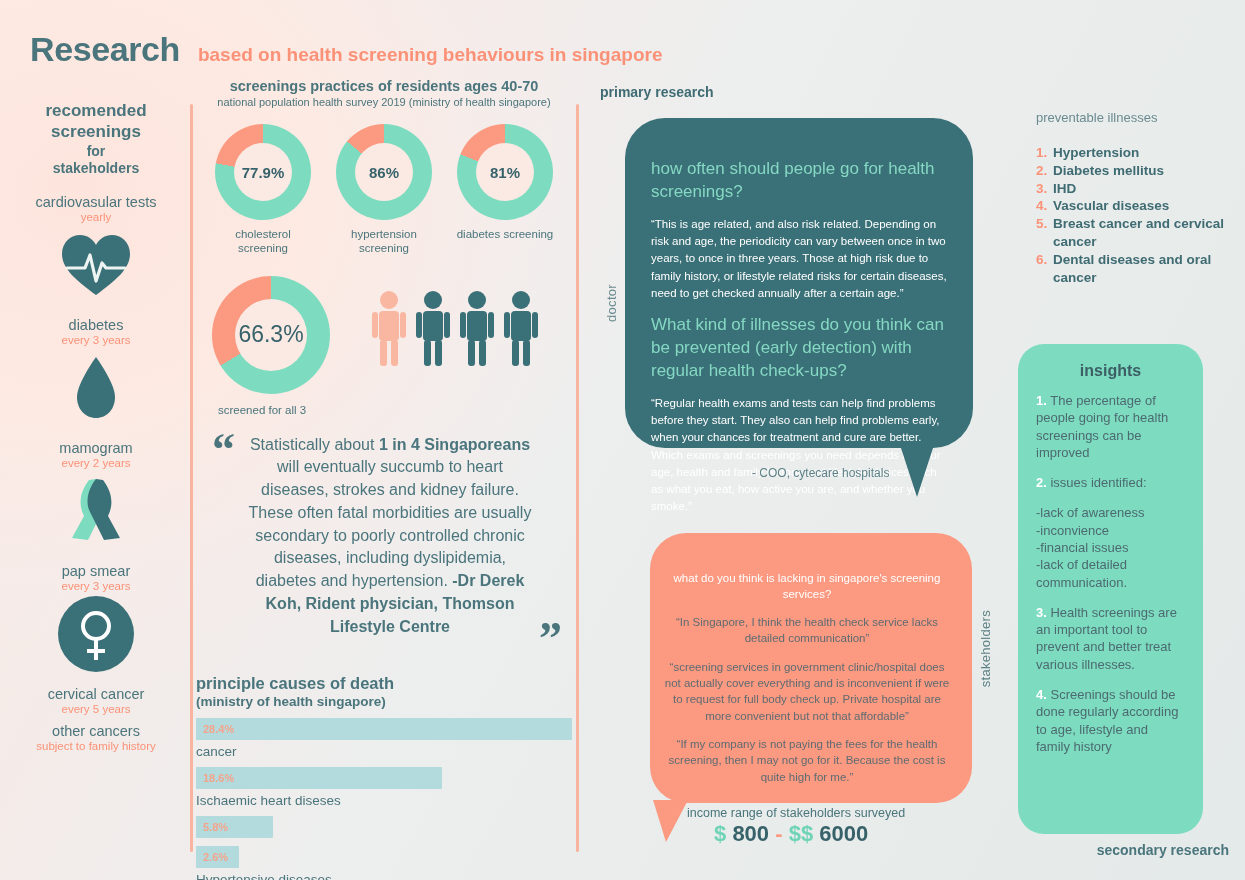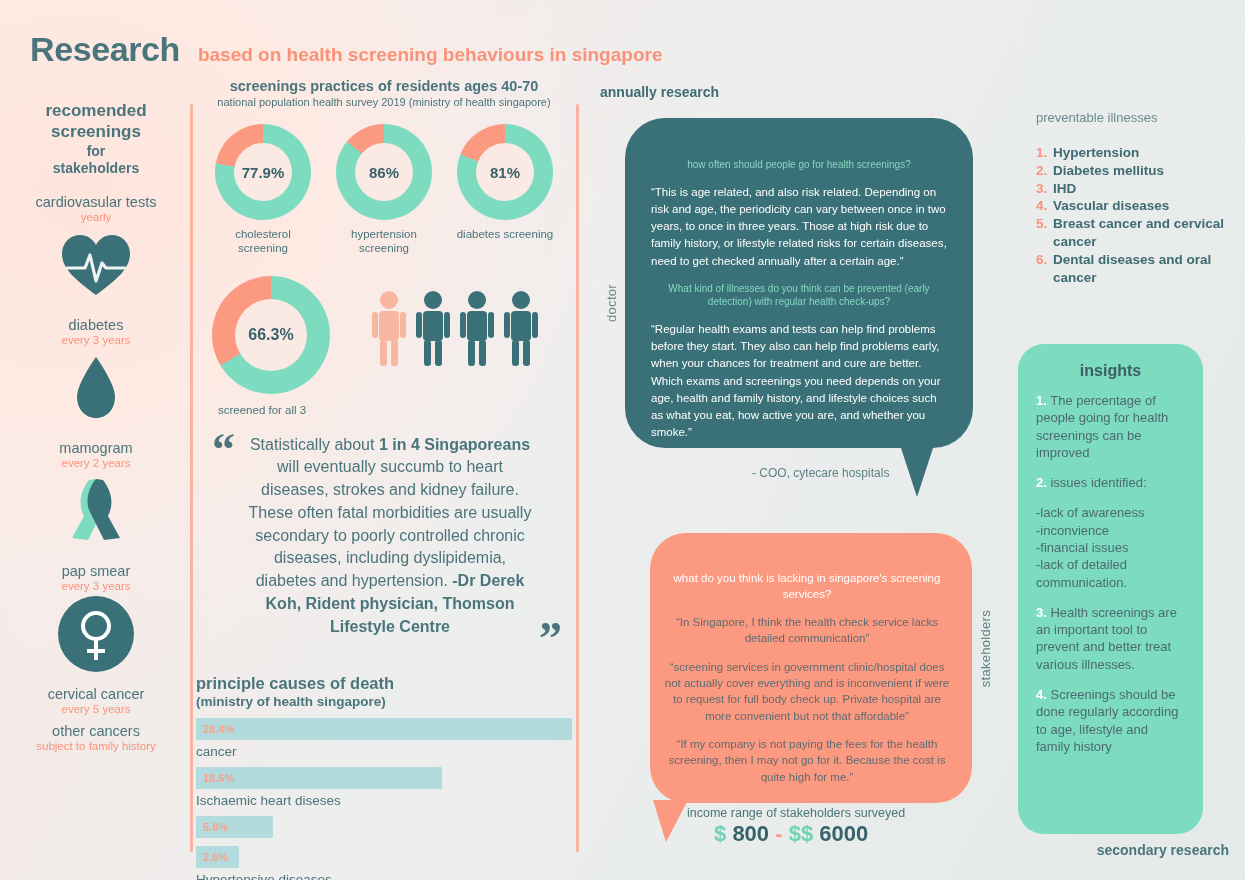--- a/index.html
+++ b/index.html
@@ -51,21 +51,21 @@
     font-size: 15px; font-weight: bold; color: #37626a;
   }
   .donut-cap { font-size: 11.5px; color: #4a757c; line-height: 1.25; margin-top: 7px; }
 
   .big-row { display: flex; align-items: flex-start; margin-top: 20px; padding-left: 16px; }
   .donut-big { width: 118px; height: 118px; border-radius: 50%; position: relative; }
   .donut-big .hole {
     position: absolute; left: 50%; top: 50%; transform: translate(-50%,-50%);
     width: 72px; height: 72px; border-radius: 50%; background: #fbeae4;
     display: flex; align-items: center; justify-content: center;
-    font-size: 16px; font-weight: bold; color: #37626a;
+    font-size: 23px; font-weight: normal; color: #37626a;
   }
   .big-cap { font-size: 11.5px; color: #4a757c; margin: 10px 0 0 6px; }
   .people { display: flex; gap: 10px; align-items: flex-end; margin: 14px 0 0 42px; }
 
   .quote-block { position: relative; margin-top: 10px; padding: 0 10px; }
   .qmark { position: absolute; font-size: 46px; font-weight: bold; color: #4a757c; line-height: 0.6; font-family: "Liberation Serif", serif; }
   .qmark.open { left: 16px; top: 10px; }
   .qmark.close { right: 10px; bottom: -14px; }
   .quote-text { font-size: 16px; color: #4a757c; text-align: center; line-height: 1.42; padding: 8px 28px 0 40px; }
   .quote-text b { font-weight: bold; }
@@ -85,21 +85,21 @@
     position: absolute; writing-mode: vertical-rl; transform: rotate(180deg);
     font-size: 13px; color: #6a8b90; letter-spacing: 0.3px;
   }
   .vlabel.doctor { left: 604px; top: 284px; }
   .vlabel.stake  { left: 978px; top: 610px; color: #5d8186; }
 
   .bubble-doc {
     position: absolute; left: 625px; top: 118px; width: 348px; height: 330px;
     background: #3a7077; border-radius: 40px; padding: 40px 26px 14px 26px;
   }
-  .bubble-doc .q { color: #85d8c3; font-size: 10px; text-align: center; line-height: 1.35; }
+  .bubble-doc .q { color: #85d8c3; font-size: 17px; text-align: left; line-height: 1.35; }
   .bubble-doc .a { color: #ffffff; font-size: 11.5px; line-height: 1.5; margin-top: 12px; }
   .tail-doc {
     position: absolute; left: 900px; top: 445px; width: 0; height: 0;
     border-left: 17px solid transparent; border-right: 17px solid transparent;
     border-top: 52px solid #3a7077;
   }
   .coo { position: absolute; left: 752px; top: 466px; font-size: 12px; color: #5d8186; }
 
   .bubble-stake {
     position: absolute; left: 650px; top: 533px; width: 322px; height: 270px;
@@ -316,21 +316,21 @@
           <span class="bar-val">2.6%</span>
         </div>
         <div class="bar-label">Hypertensive diseases</div>
       </div>
 
     </div>
   </div>
 
   <div class="sec-research">secondary research</div>
 
-  <div class="primary-label">annually research</div>
+  <div class="primary-label">primary research</div>
   <div class="vlabel doctor">doctor</div>
   <div class="vlabel stake">stakeholders</div>
 
   <div class="bubble-doc">
     <div class="q">how often should people go for health screenings?</div>
     <div class="a">“This is age related, and also risk related. Depending on risk and age, the periodicity can vary between once in two years, to once in three years. Those at high risk due to family history, or lifestyle related risks for certain diseases, need to get checked annually after a certain age.”</div>
     <div class="q" style="margin-top:12px">What kind of illnesses do you think can be prevented (early detection) with regular health check-ups?</div>
     <div class="a">“Regular health exams and tests can help find problems before they start. They also can help find problems early, when your chances for treatment and cure are better. Which exams and screenings you need depends on your age, health and family history, and lifestyle choices such as what you eat, how active you are, and whether you smoke.”</div>
   </div>
   <div class="tail-doc"></div>

